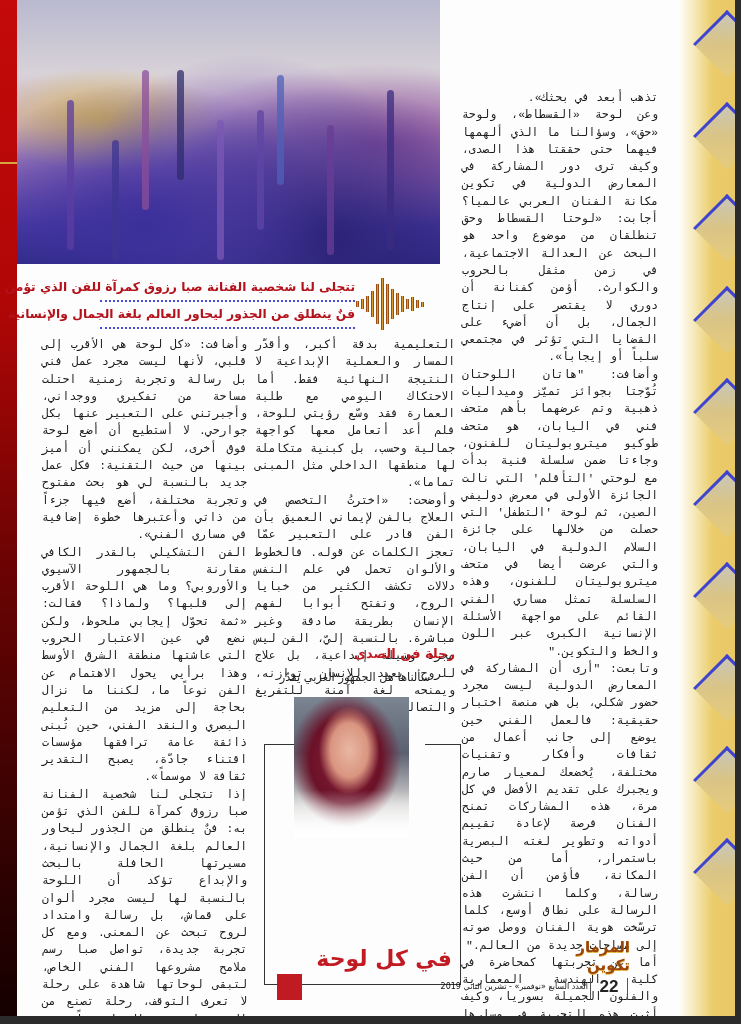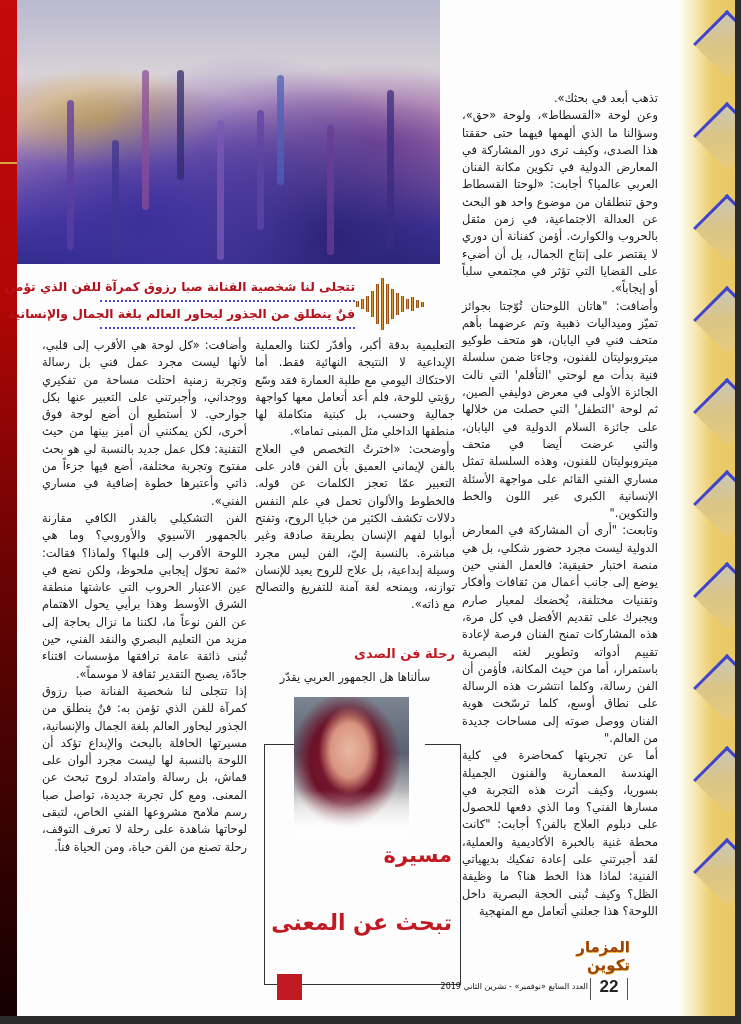--- a/index.html
+++ b/index.html
@@ -18,21 +18,21 @@
     background:
       radial-gradient(ellipse at 30% 85%, #3b2f9a 0%, rgba(59,47,154,0) 45%),
       radial-gradient(ellipse at 75% 90%, #2c2378 0%, rgba(44,35,120,0) 45%),
       radial-gradient(ellipse at 55% 70%, #7a5bb7 0%, rgba(122,91,183,0) 50%),
       radial-gradient(ellipse at 20% 45%, #d9b85a 0%, rgba(217,184,90,0) 25%),
       radial-gradient(ellipse at 85% 55%, #8a4f9e 0%, rgba(138,79,158,0) 40%),
       linear-gradient(180deg,#b9b9cf 0%,#d8d2d8 28%,#c8a9c3 48%,#8d6ab8 65%,#4a3aa4 85%,#2e2b85 100%); }
   .stalk { position:absolute; width:7px; border-radius:4px; background:#5b3fa0; opacity:.75; }
 
   .col { position:absolute; direction:rtl; text-align:justify; font-size:11.4px; line-height:17.3px; color:#1b1b1b; }
-  .col p { margin:0; }
+  .col p { margin:0;font-family:Liberation Mono, monospace; }
   .col-right { left:462px; top:90px; width:196px; }
   .col-mid { left:255px; top:337px; width:200px; }
   .col-left { left:42px; top:337px; width:205px; }
 
   .pullquote { position:absolute; left:100px; top:275px; width:255px; direction:rtl; text-align:right;
     font-family:"DejaVu Sans", sans-serif; font-weight:bold; color:#b3121b; font-size:12.3px; line-height:24px; }
   .pullquote span { display:block; border-bottom:2px dotted #4a4ad8; padding-bottom:1px; white-space:nowrap; }
   .wave { position:absolute; left:356px; top:278px; width:78px; height:52px; display:flex; align-items:center; gap:2px; }
   .wave i { display:block; width:3px; background:linear-gradient(90deg,#7a2a05,#d89a2e,#7a2a05); }
 
@@ -117,40 +117,39 @@
       <i style="height:30px"></i>
     <i style="height:22px"></i>
       <i style="height:16px"></i>
       <i style="height:10px"></i>
       <i style="height:14px"></i>
     <i style="height:8px"></i>
       <i style="height:5px"></i>
   </div>
 
   <div class="col col-mid">
-    <p>التعليمية بدقة أكبر، وأقدّر لكننا والعملية الإبداعية لا النتيجة النهائية فقط. أما الاحتكاك اليومي مع طلبة العمارة فقد وسّع رؤيتي للوحة، فلم أعد أتعامل معها كواجهة جمالية وحسب، بل كبنية متكاملة لها منطقها الداخلي مثل المبنى تماما».</p>
+    <p>التعليمية بدقة أكبر، وأقدّر المسار والعملية الإبداعية لا النتيجة النهائية فقط. أما الاحتكاك اليومي مع طلبة العمارة فقد وسّع رؤيتي للوحة، فلم أعد أتعامل معها كواجهة جمالية وحسب، بل كبنية متكاملة لها منطقها الداخلي مثل المبنى تماما».</p>
     <p>وأوضحت: «اخترتُ التخصص في العلاج بالفن لإيماني العميق بأن الفن قادر على التعبير عمّا تعجز الكلمات عن قوله. فالخطوط والألوان تحمل في علم النفس دلالات تكشف الكثير من خبايا الروح، وتفتح أبوابا لفهم الإنسان بطريقة صادقة وغير مباشرة. بالنسبة إليّ، الفن ليس مجرد وسيلة إبداعية، بل علاج للروح يعيد للإنسان توازنه، ويمنحه لغة آمنة للتفريغ والتصالح مع ذاته».</p>
   </div>
   <div class="subhead">رحلة فن الصدى</div>
   <div class="col-mid-tail">سألناها هل الجمهور العربي يقدّر</div>
 
   <div class="col col-left">
     <p>وأضافت: «كل لوحة هي الأقرب إلى قلبي، لأنها ليست مجرد عمل فني بل رسالة وتجربة زمنية احتلت مساحة من تفكيري ووجداني، وأجبرتني على التعبير عنها بكل جوارحي. لا أستطيع أن أضع لوحة فوق أخرى، لكن يمكنني أن أميز بينها من حيث التقنية: فكل عمل جديد بالنسبة لي هو بحث مفتوح وتجربة مختلفة، أضع فيها جزءاً من ذاتي وأعتبرها خطوة إضافية في مساري الفني».</p>
     <p>الفن التشكيلي بالقدر الكافي مقارنة بالجمهور الآسيوي والأوروبي؟ وما هي اللوحة الأقرب إلى قلبها؟ ولماذا؟ فقالت: «ثمة تحوّل إيجابي ملحوظ، ولكن نضع في عين الاعتبار الحروب التي عاشتها منطقة الشرق الأوسط وهذا برأيي يحول الاهتمام عن الفن نوعاً ما، لكننا ما نزال بحاجة إلى مزيد من التعليم البصري والنقد الفني، حين تُبنى ذائقة عامة ترافقها مؤسسات اقتناء جادّة، يصبح التقدير ثقافة لا موسماً».</p>
     <p>إذا تتجلى لنا شخصية الفنانة صبا رزوق كمرآة للفن الذي تؤمن به: فنٌ ينطلق من الجذور ليحاور العالم بلغة الجمال والإنسانية، مسيرتها الحافلة بالبحث والإبداع تؤكد أن اللوحة بالنسبة لها ليست مجرد ألوان على قماش، بل رسالة وامتداد لروح تبحث عن المعنى. ومع كل تجربة جديدة، تواصل صبا رسم ملامح مشروعها الفني الخاص، لتبقى لوحاتها شاهدة على رحلة لا تعرف التوقف، رحلة تصنع من الفن حياة، ومن الحياة فناً.</p>
   </div>
 
   <div class="title-box">
       <div class="tl"></div>
       <div class="tr"></div>
     </div>
   <div class="photo"></div>
   <div class="photo-fade"></div>
-  <div class="t1">مسيرة</div>
-  <div class="t3">تبحث عن المعنى</div>
+  <div class="t4">في كل لوحة</div>
   <div class="red-square"></div>
 
   <div class="logo">المزمار تكوين</div>
   <div class="footer-bar"></div>
   <div class="page-num">22</div>
   <div class="footer-bar2"></div>
   <div class="issue">العدد السابع «نوفمبر» - تشرين الثاني 2019</div>
 </div>
 <div class="right-edge"></div>
 <div class="bottom-bar"></div>

